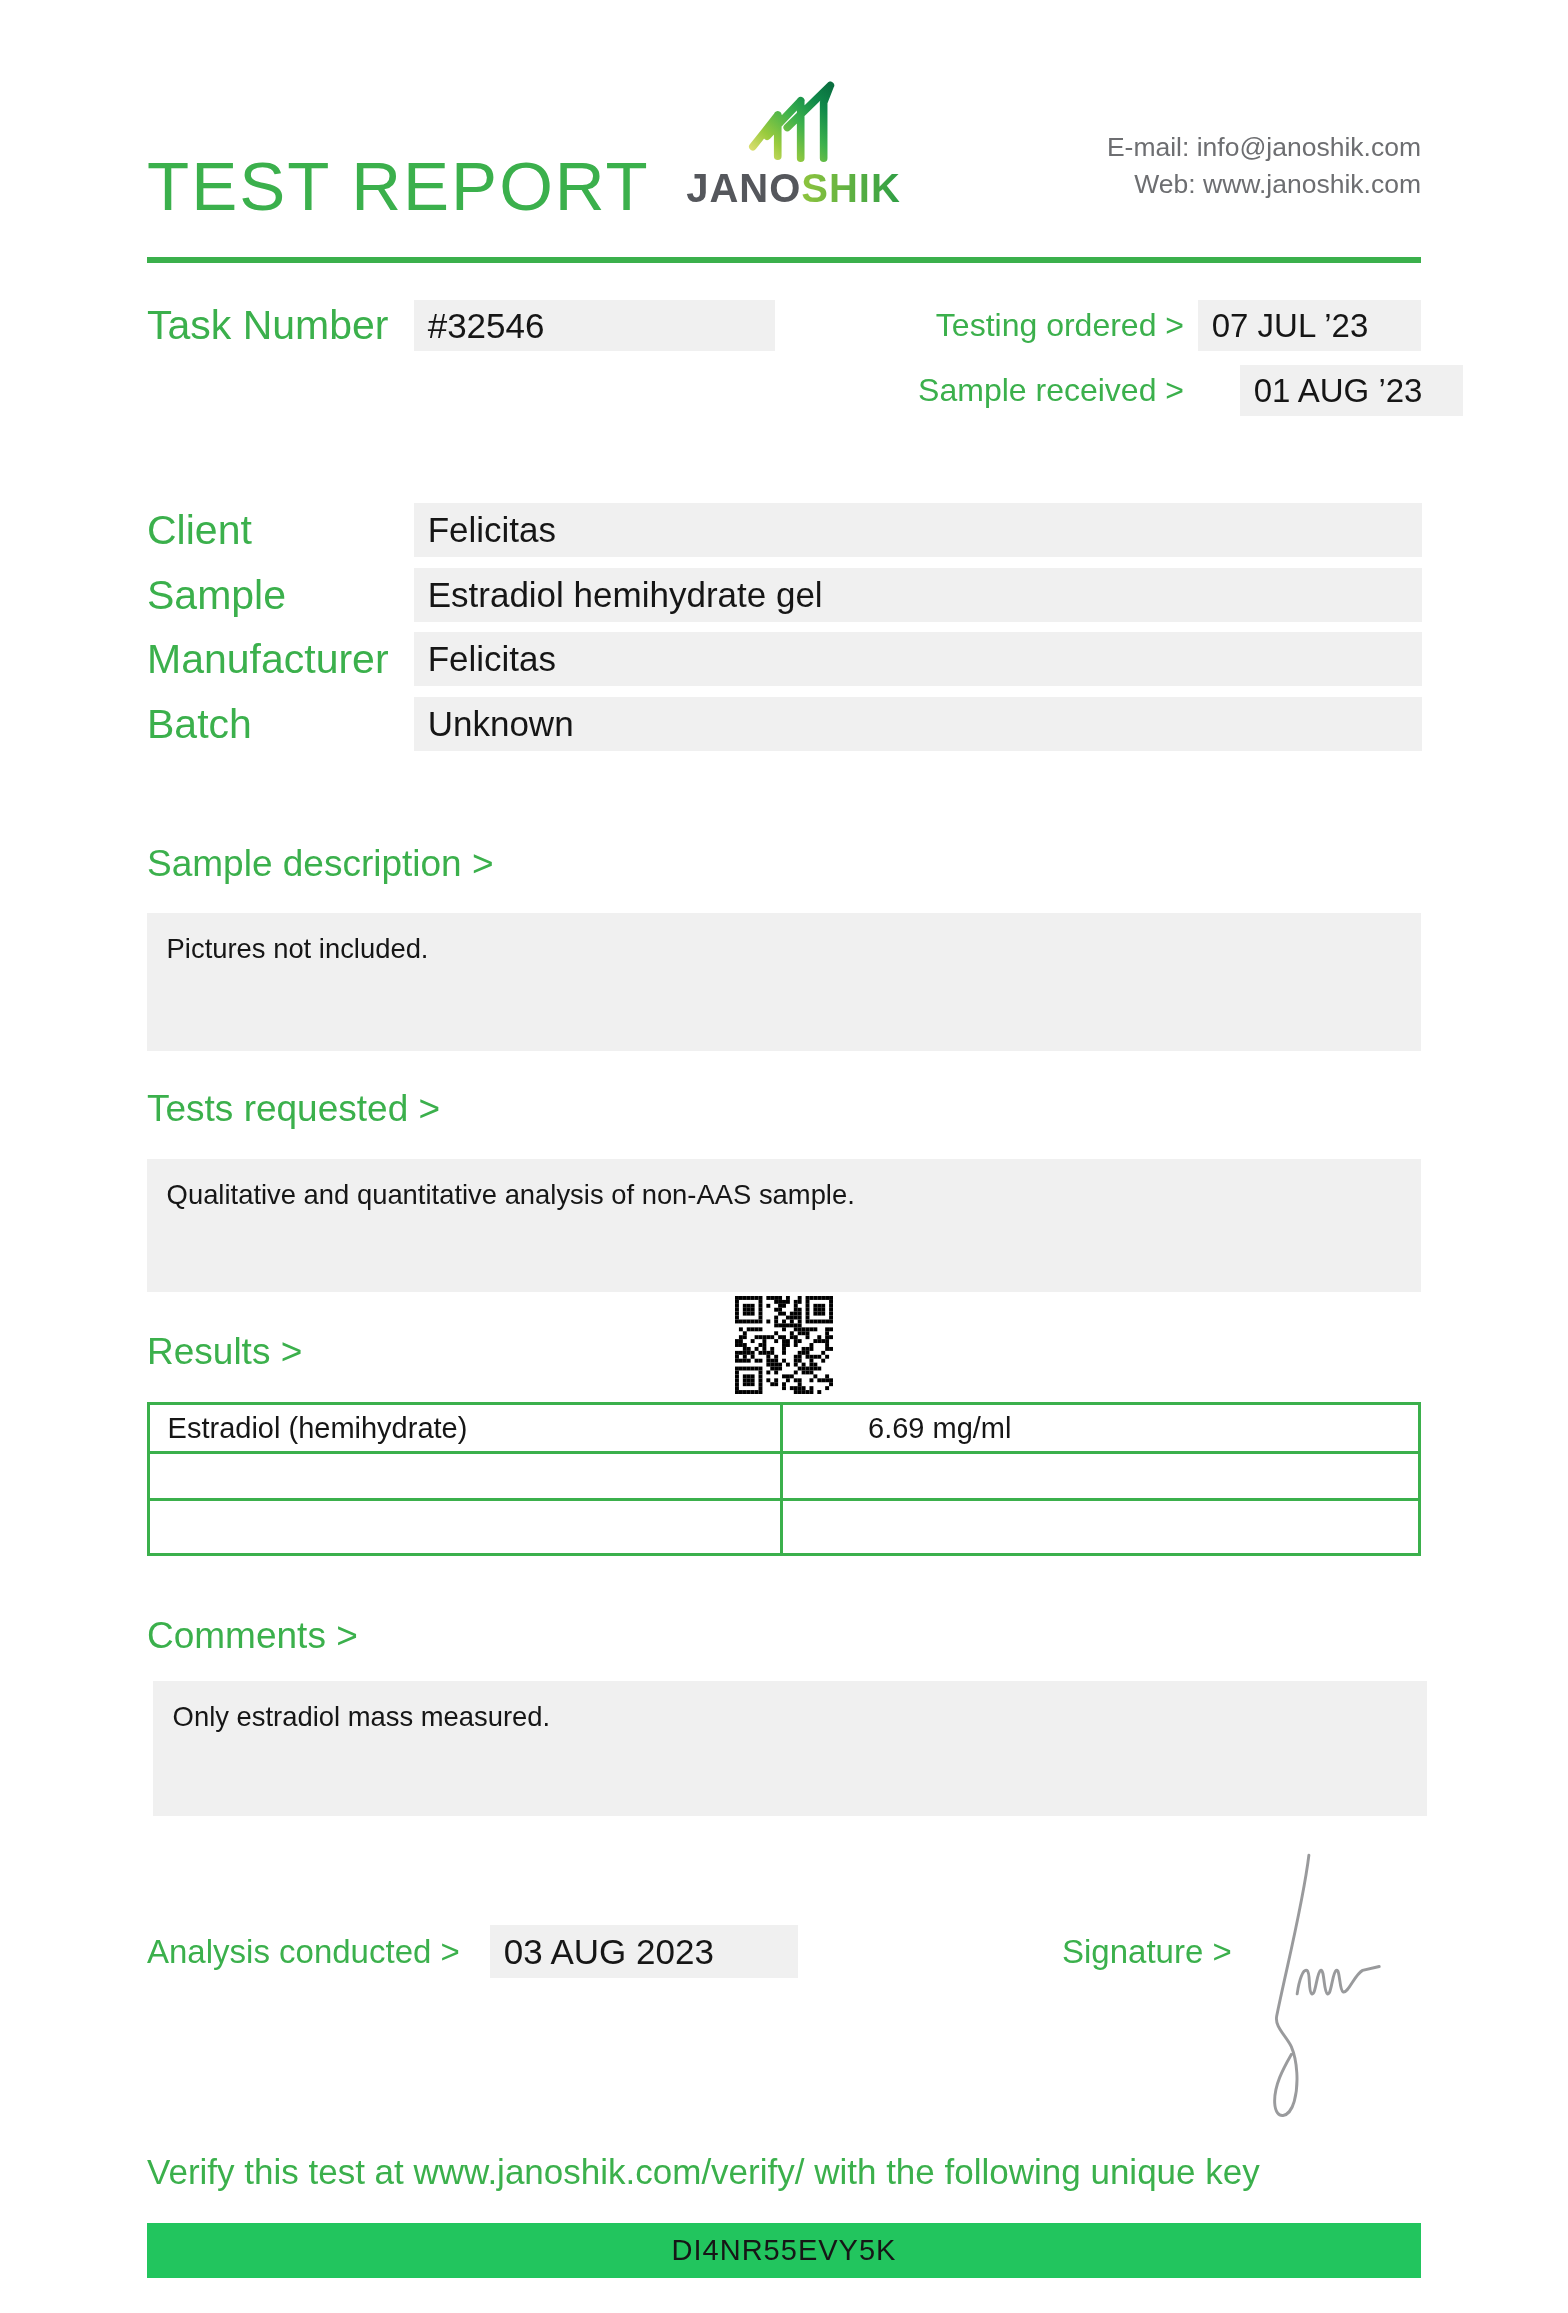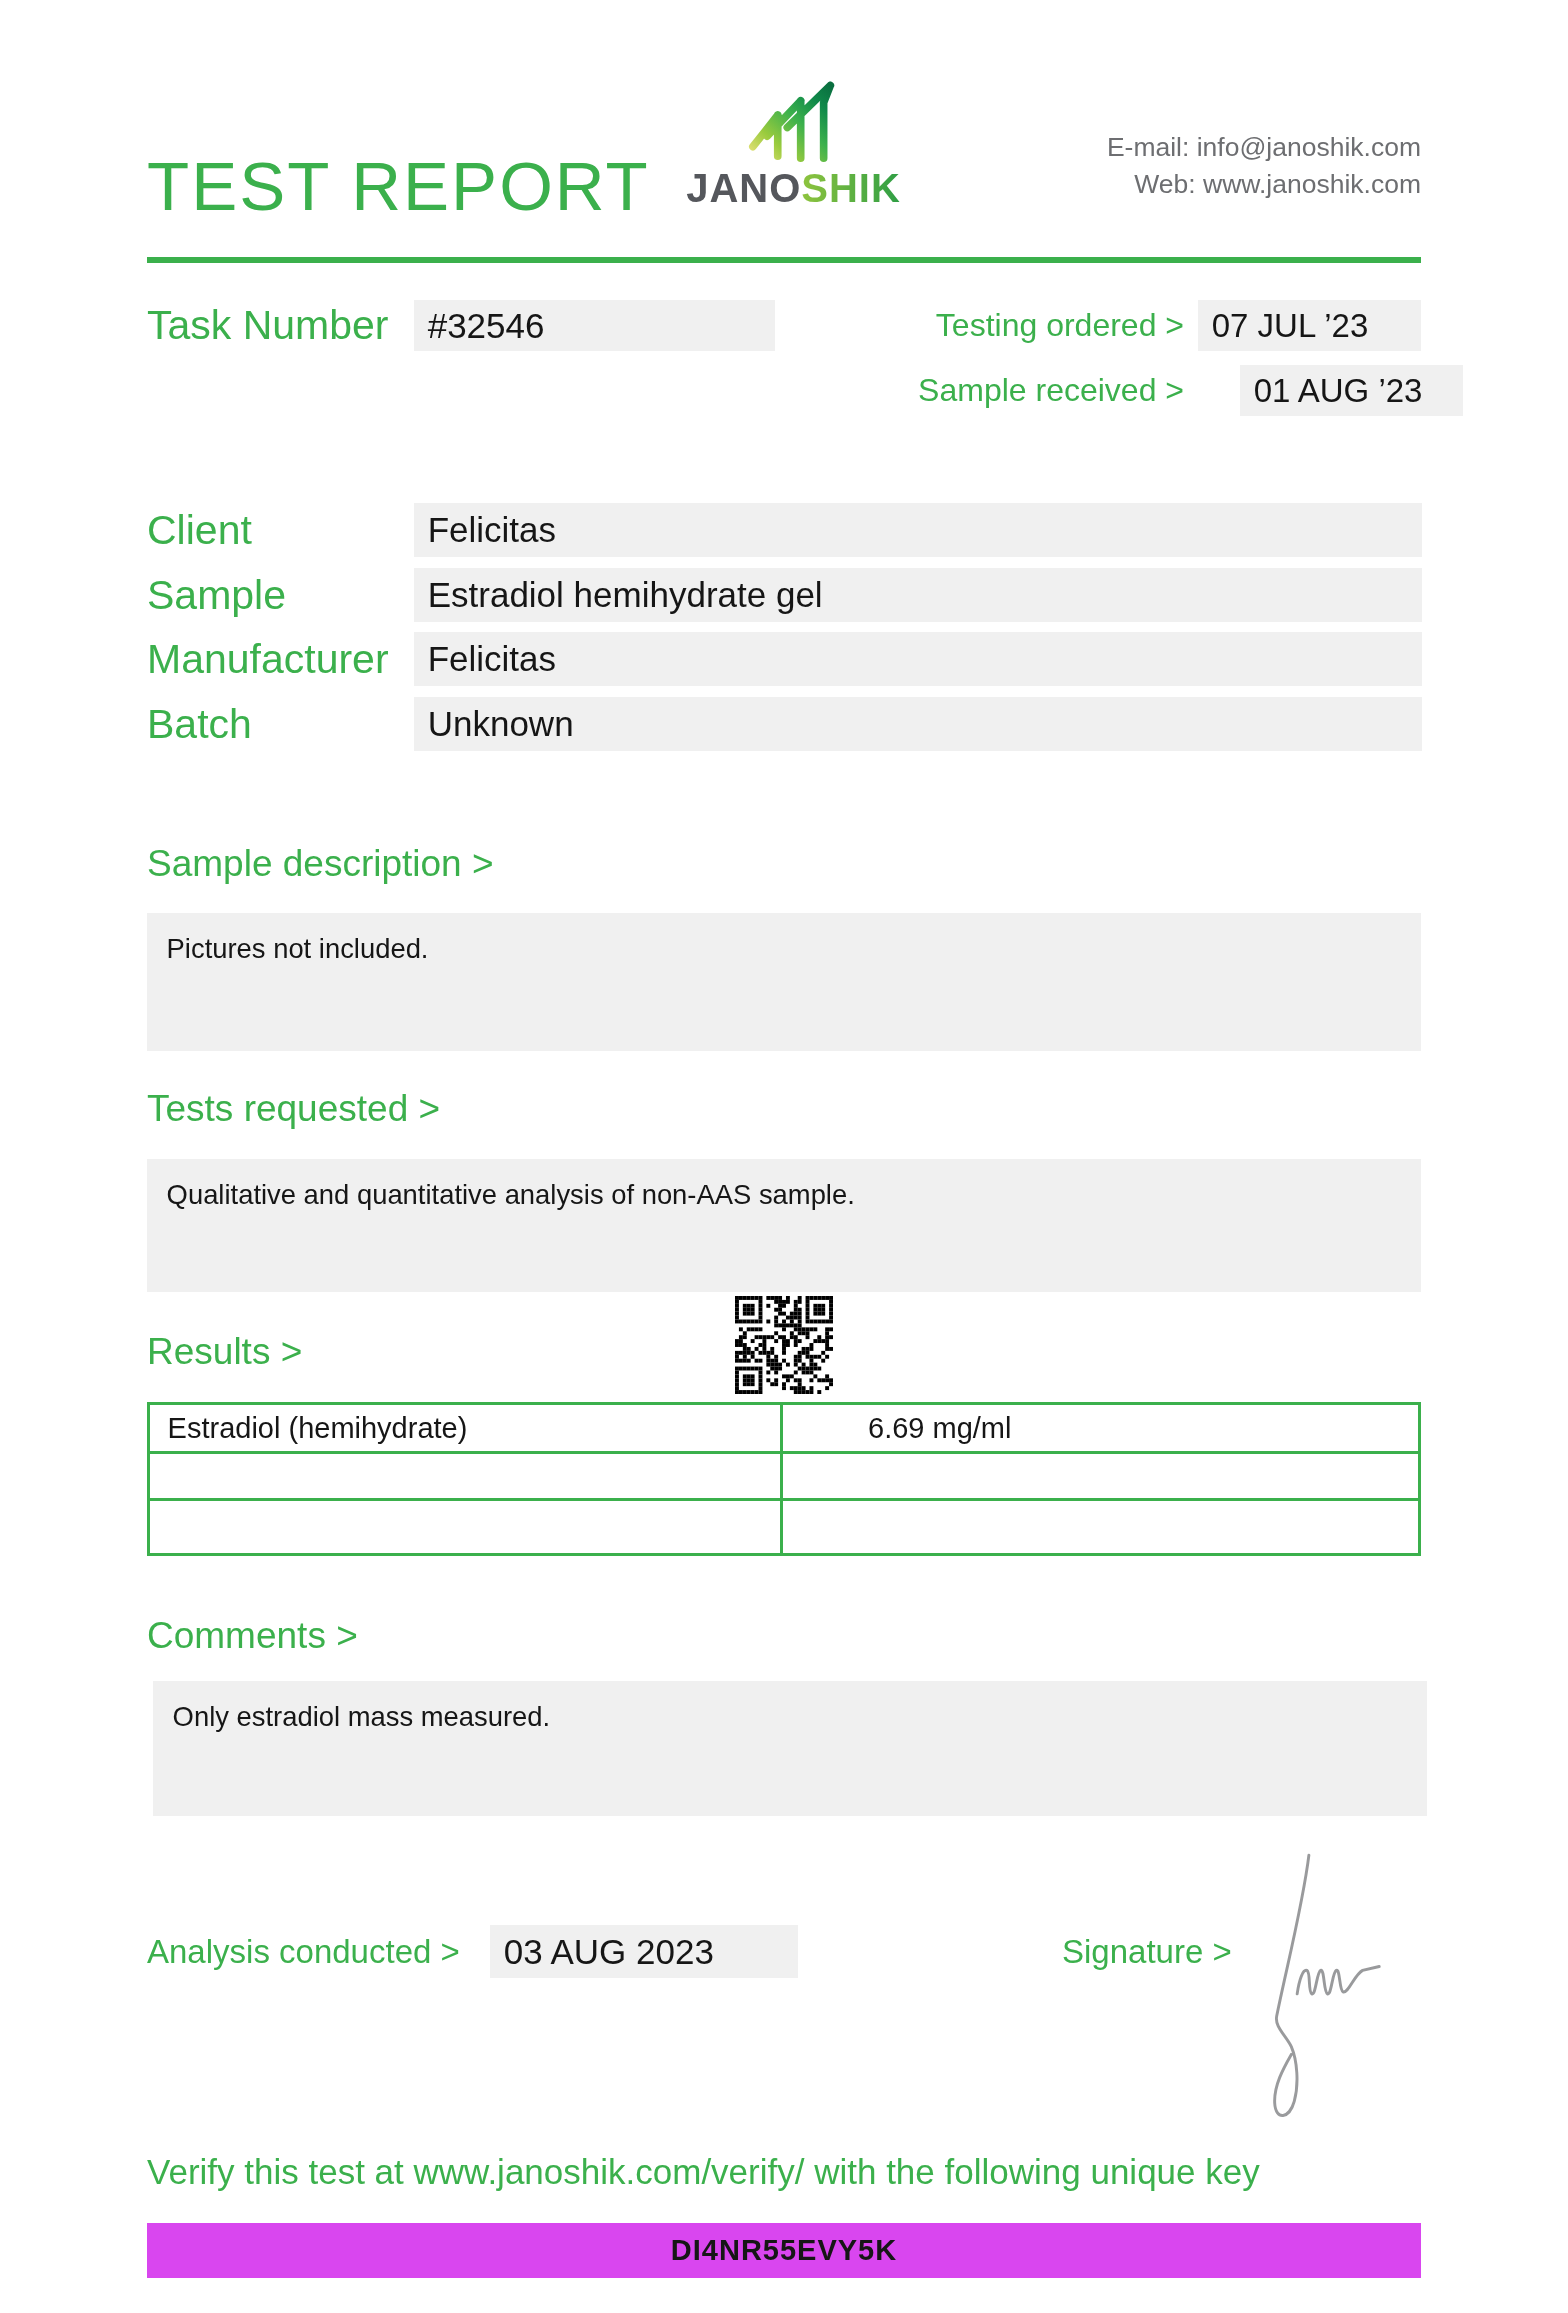--- a/index.html
+++ b/index.html
@@ -41,21 +41,21 @@
   .t-row:last-child{border-bottom:none;}
   .t-cell-left{width:633px;border-right:3.9px solid var(--accent);display:flex;align-items:center;padding-left:17.6px;font-size:29px;}
   .t-cell-right{flex:1;display:flex;align-items:center;padding-left:37px;font-size:29px;}
 
   .qr{position:absolute;left:735px;top:1296px;width:98px;height:98px;}
 
   .sig-label{position:absolute;left:1062px;top:1933px;font-size:33px;color:var(--accent);white-space:nowrap;}
   .sig{position:absolute;left:1262px;top:1845px;}
 
   .verify-line{position:absolute;left:147px;top:2152px;width:1274px;font-size:35px;color:var(--accent);white-space:nowrap;}
-  .key-box{position:absolute;left:147px;top:2223px;width:1274px;height:55px;background:#d946ef;display:flex;align-items:center;justify-content:center;font-weight:bold;}
+  .key-box{position:absolute;left:147px;top:2223px;width:1274px;height:55px;background:#22c55e;display:flex;align-items:center;justify-content:center;}
   .key-box .key{font-size:29px;letter-spacing:1px;color:var(--ink);}
 </style>
 </head>
 <body>
 
 <div class="page">
 
   <div class="abs title">TEST REPORT</div>
 
   <div class="abs contact">

